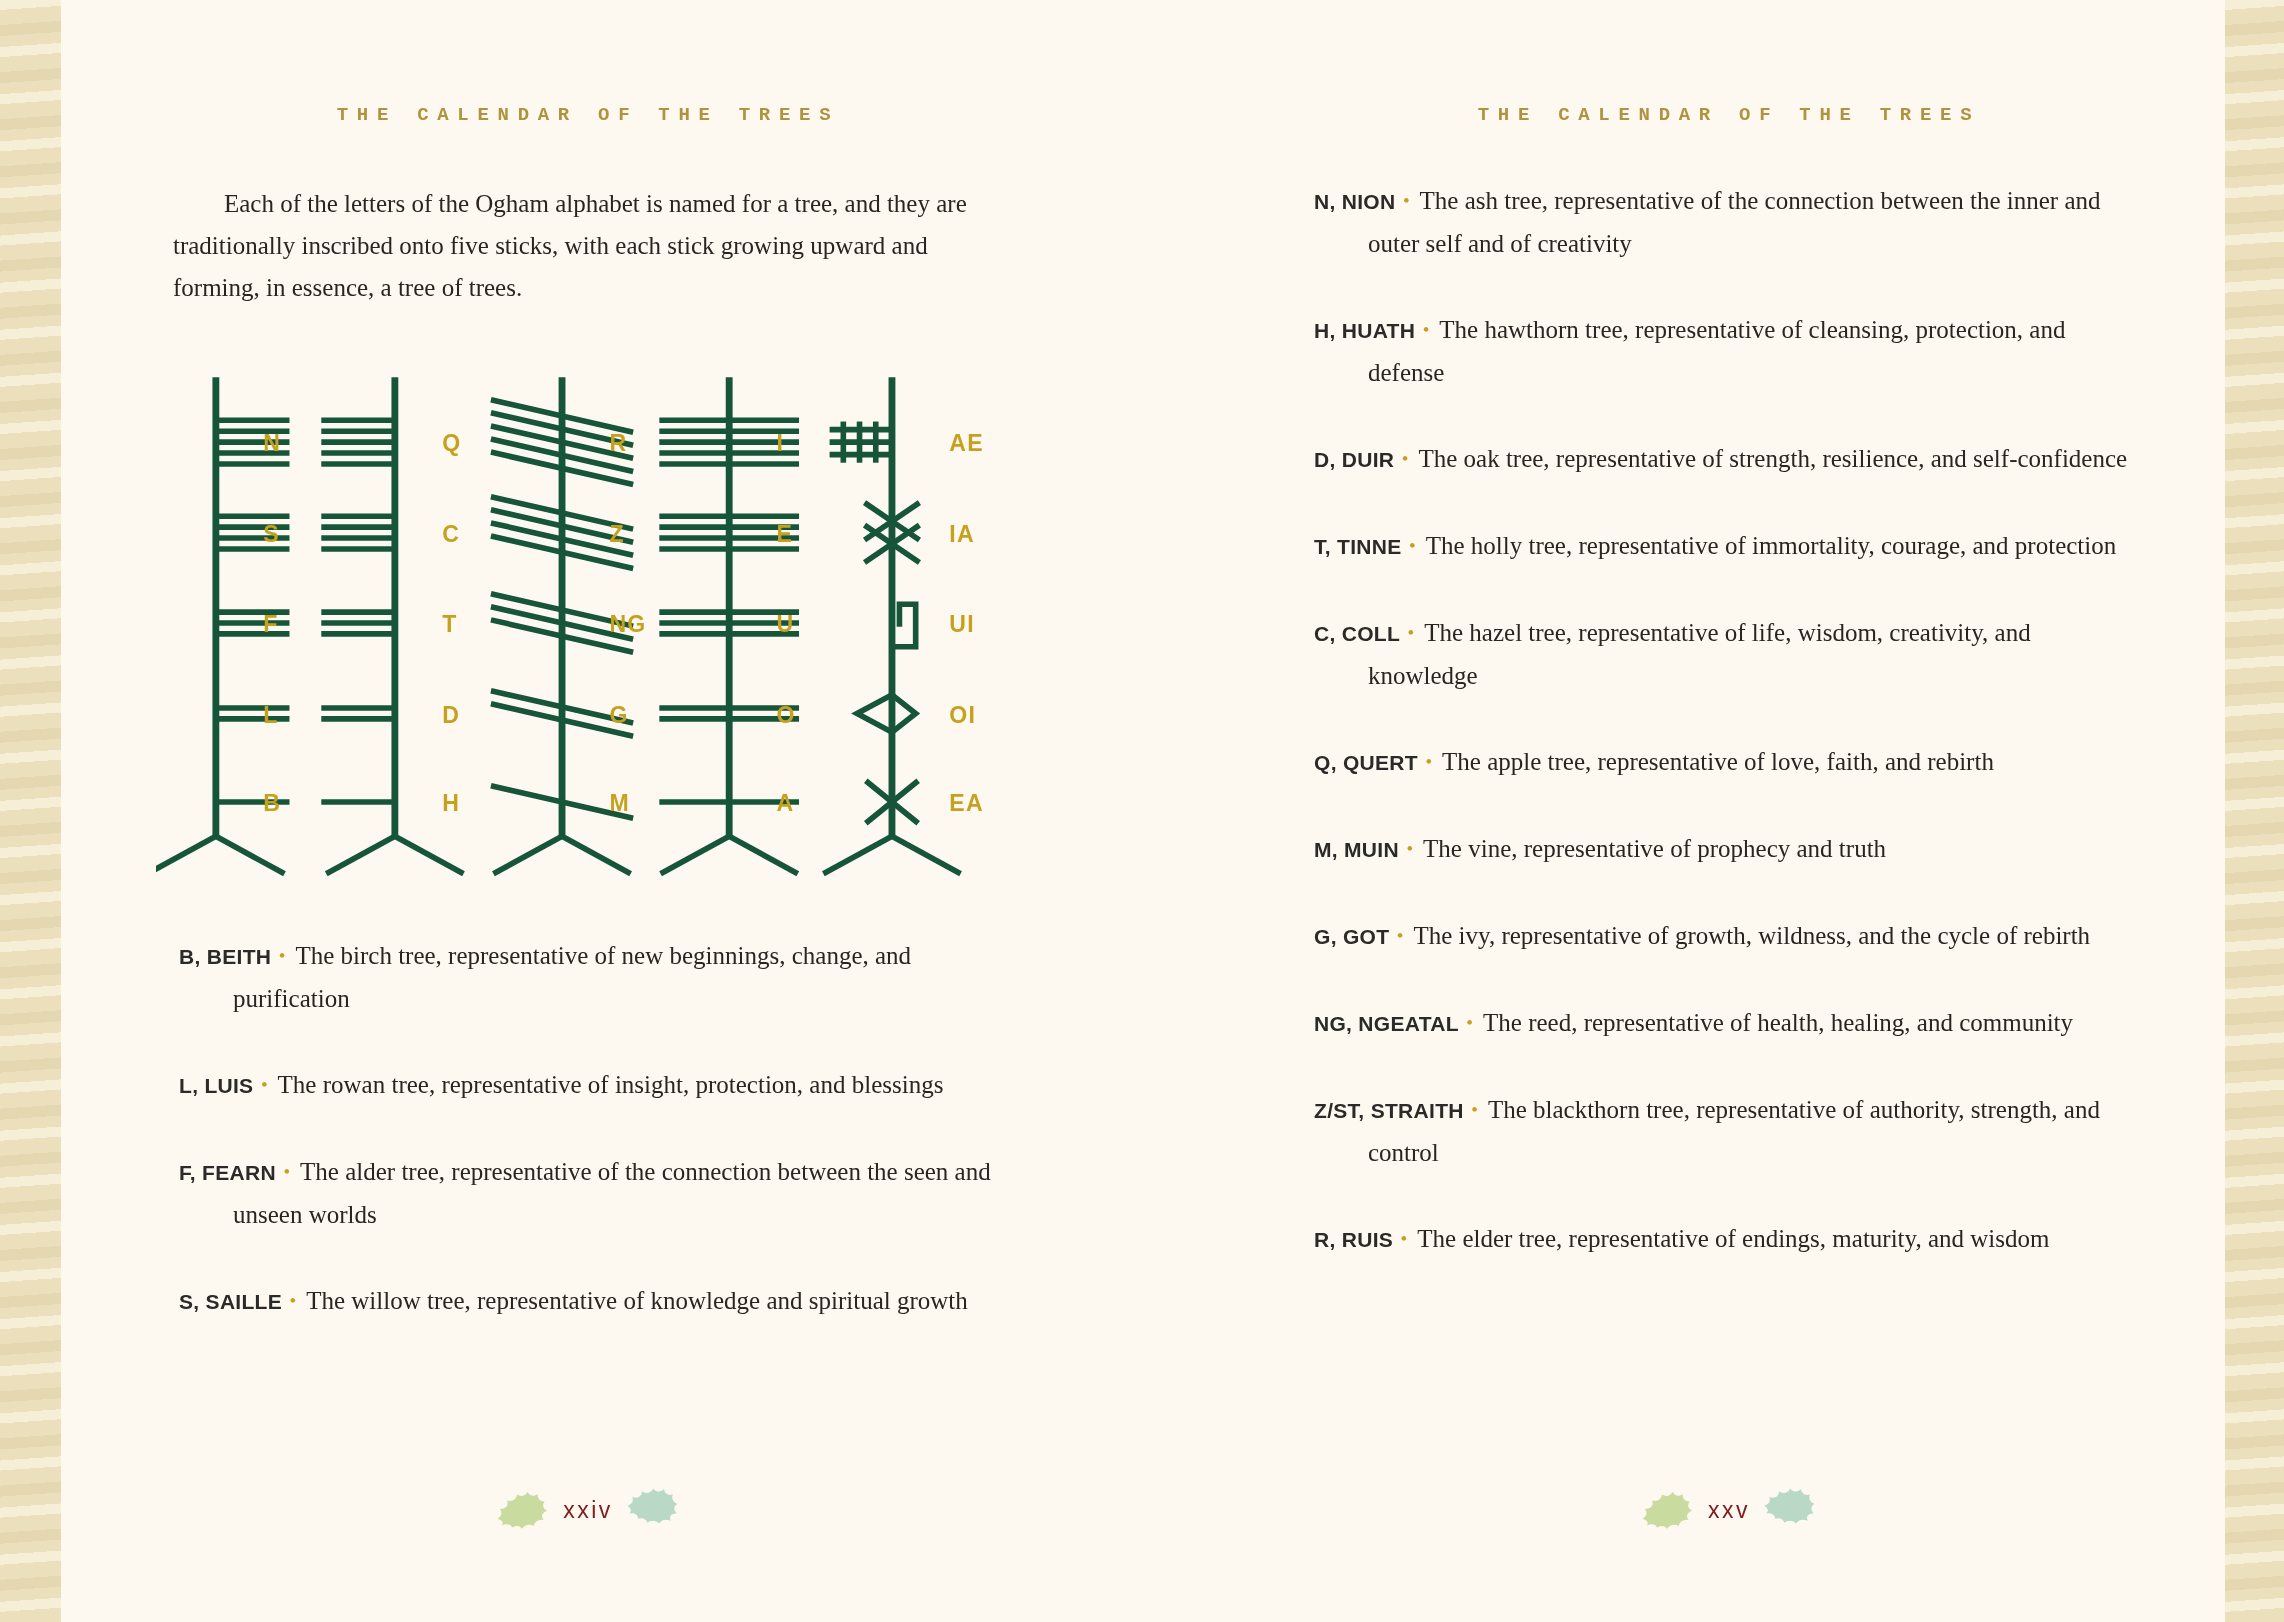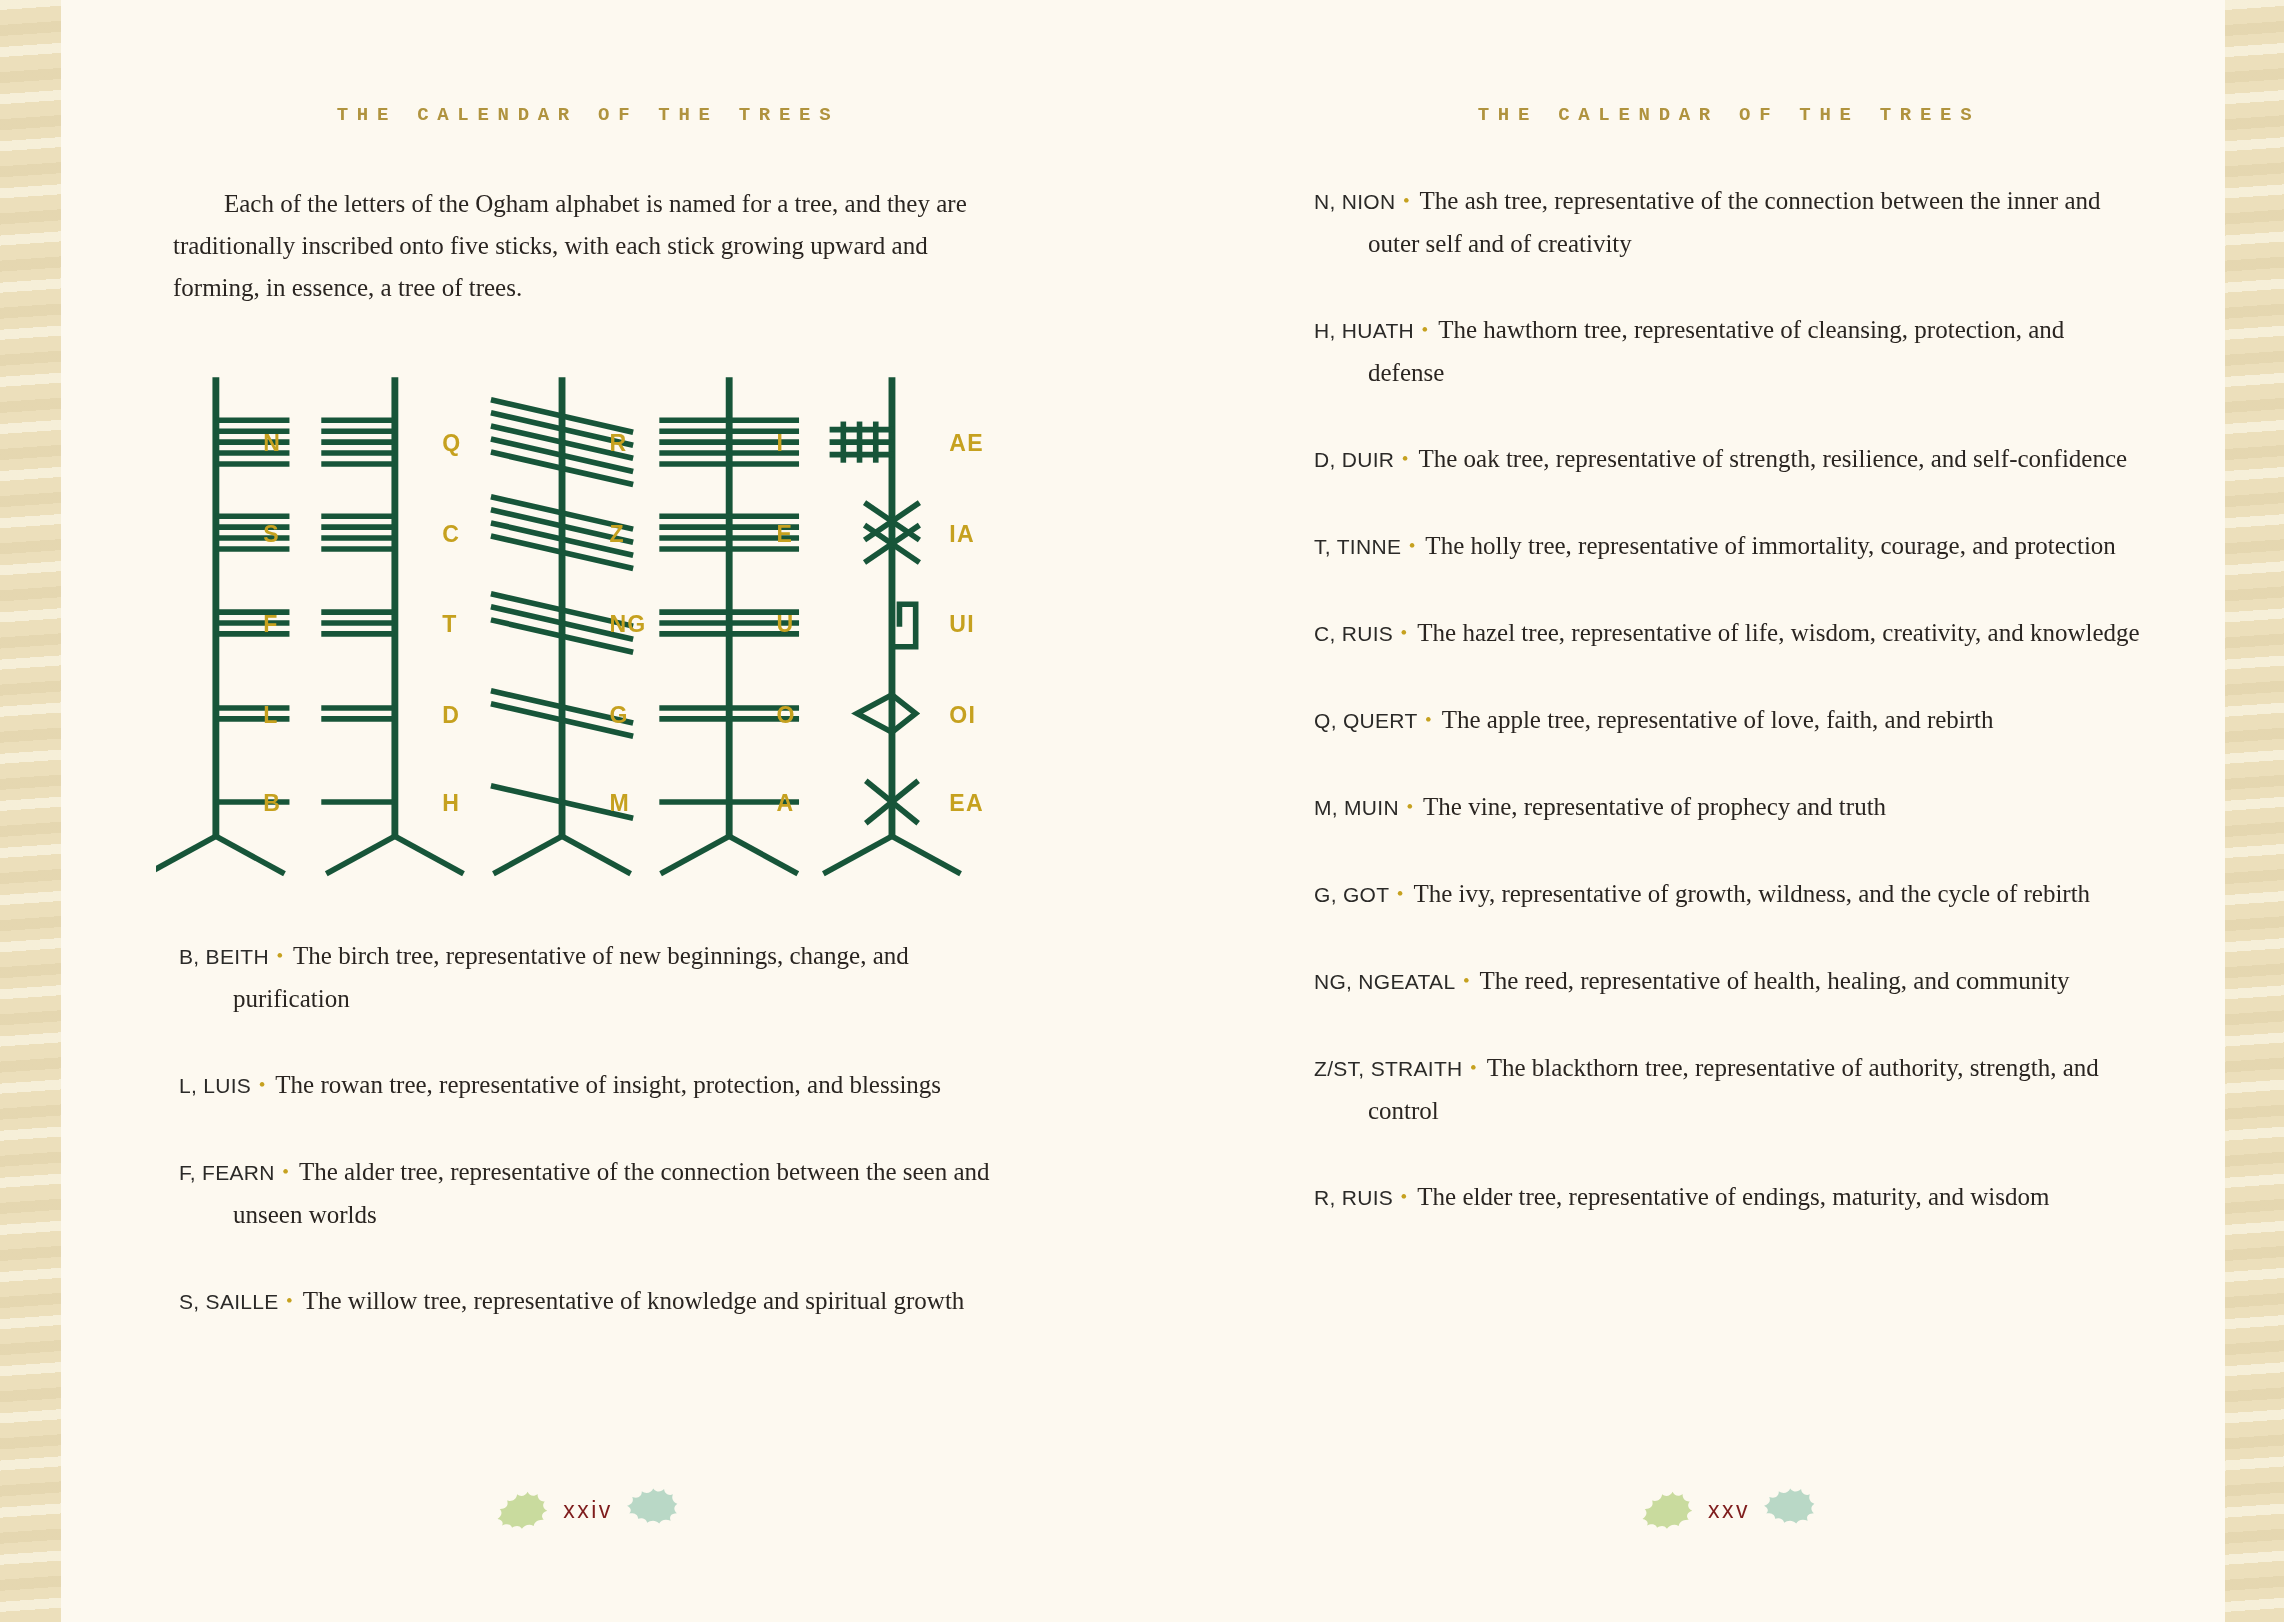--- a/index.html
+++ b/index.html
@@ -31,21 +31,21 @@
   }
 
   .ogham-svg { position:absolute; left:156px; top:367px; width:842px; height:512px; }
 
   .entries { position:absolute; }
   .entries.list-left { left:179px; top:935px; width:830px; }
   .entries.list-right { left:1314px; top:180px; width:830px; }
   .entry { margin:0 0 44px 0; font-size:25px; line-height:42px; padding-left:54px; text-indent:-54px; }
   .entry:last-child { margin-bottom:0; }
   .entry .key {
-    font-family:"Liberation Sans", sans-serif; font-size:21px; font-weight:400;
+    font-family:"Liberation Sans", sans-serif; font-size:21px; font-weight:700;
     letter-spacing:0.3px; color:#2b2a28;
   }
   .entry .bullet { color:var(--bullet-gold,#c6a11f); font-size:19px; margin:0 10px 0 7.5px; vertical-align:1.9px; }
 
   .page-footer {
     position:absolute; top:1491px; display:flex; align-items:center; justify-content:center; gap:10px;
   }
   .page-footer.footer-left { left:173px; width:830px; }
   .page-footer.footer-right { left:1314px; width:830px; }
   .page-number {
@@ -201,21 +201,21 @@
     </svg>
   </div>
 
   <div class="running-head rh-right">THE CALENDAR OF THE TREES</div>
 
   <div class="entries list-right">
       <p class="entry"><span class="key">N, NION</span><span class="bullet">•</span><span class="desc">The ash tree, representative of the connection between the inner and outer self and of creativity</span></p>
       <p class="entry"><span class="key">H, HUATH</span><span class="bullet">•</span><span class="desc">The hawthorn tree, representative of cleansing, protection, and defense</span></p>
       <p class="entry"><span class="key">D, DUIR</span><span class="bullet">•</span><span class="desc">The oak tree, representative of strength, resilience, and self-confidence</span></p>
       <p class="entry"><span class="key">T, TINNE</span><span class="bullet">•</span><span class="desc">The holly tree, representative of immortality, courage, and protection</span></p>
-      <p class="entry"><span class="key">C, RUIS</span><span class="bullet">•</span><span class="desc">The hazel tree, representative of life, wisdom, creativity, and knowledge</span></p>
+      <p class="entry"><span class="key">C, COLL</span><span class="bullet">•</span><span class="desc">The hazel tree, representative of life, wisdom, creativity, and knowledge</span></p>
       <p class="entry"><span class="key">Q, QUERT</span><span class="bullet">•</span><span class="desc">The apple tree, representative of love, faith, and rebirth</span></p>
       <p class="entry"><span class="key">M, MUIN</span><span class="bullet">•</span><span class="desc">The vine, representative of prophecy and truth</span></p>
       <p class="entry"><span class="key">G, GOT</span><span class="bullet">•</span><span class="desc">The ivy, representative of growth, wildness, and the cycle of rebirth</span></p>
       <p class="entry"><span class="key">NG, NGEATAL</span><span class="bullet">•</span><span class="desc">The reed, representative of health, healing, and community</span></p>
       <p class="entry"><span class="key">Z/ST, STRAITH</span><span class="bullet">•</span><span class="desc">The blackthorn tree, representative of authority, strength, and control</span></p>
       <p class="entry"><span class="key">R, RUIS</span><span class="bullet">•</span><span class="desc">The elder tree, representative of endings, maturity, and wisdom</span></p>
     </div>
 
   <div class="page-footer footer-right">
     <svg class="leaf tilt-l" viewBox="0 0 100 64">

